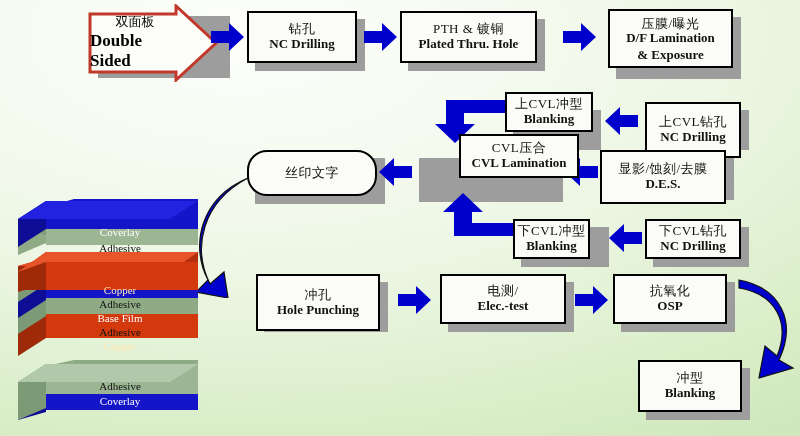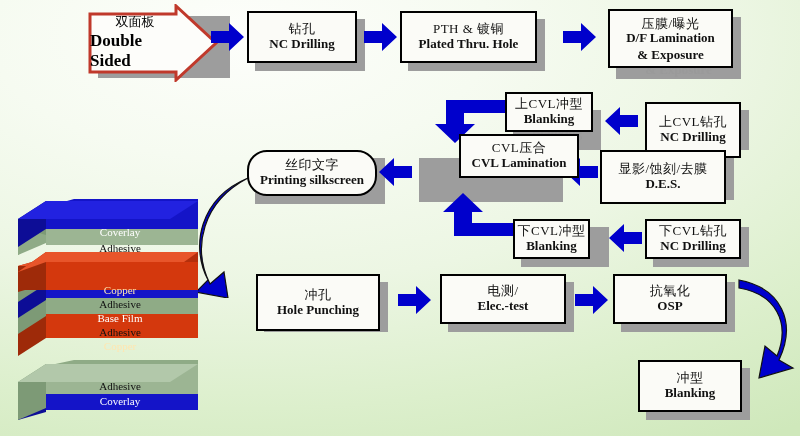--- a/index.html
+++ b/index.html
@@ -118,21 +118,20 @@
 
   <div class="shadow" style="left:419px;top:158px;width:144px;height:44px;"></div>
   <div class="pbox" style="left:411px;top:134px;width:120px;height:44px;margin-left:48px;">
     <div class="cn">CVL压合</div>
     <div class="en">CVL Lamination</div>
   </div>
 
   <div class="shadow" style="left:255px;top:158px;width:130px;height:46px;"></div>
   <div class="pbox" style="left:247px;top:150px;width:130px;height:46px;border-radius:20px;">
     <div class="cn">丝印文字</div>
-    <div class="en">Printing silkscreen</div>
   </div>
 
   <svg class="arr" style="left:565px;top:157px;" width="34" height="30" viewBox="0 0 34 30">
     <polygon points="33,9 15,9 15,1 0,15 15,29 15,21 33,21" fill="#0000cc"></polygon>
   </svg>
   <svg class="arr" style="left:379px;top:157px;" width="34" height="30" viewBox="0 0 34 30">
     <polygon points="33,9 15,9 15,1 0,15 15,29 15,21 33,21" fill="#0000cc"></polygon>
   </svg>
 
   <div class="shadow" style="left:653px;top:227px;width:96px;height:40px;"></div>

